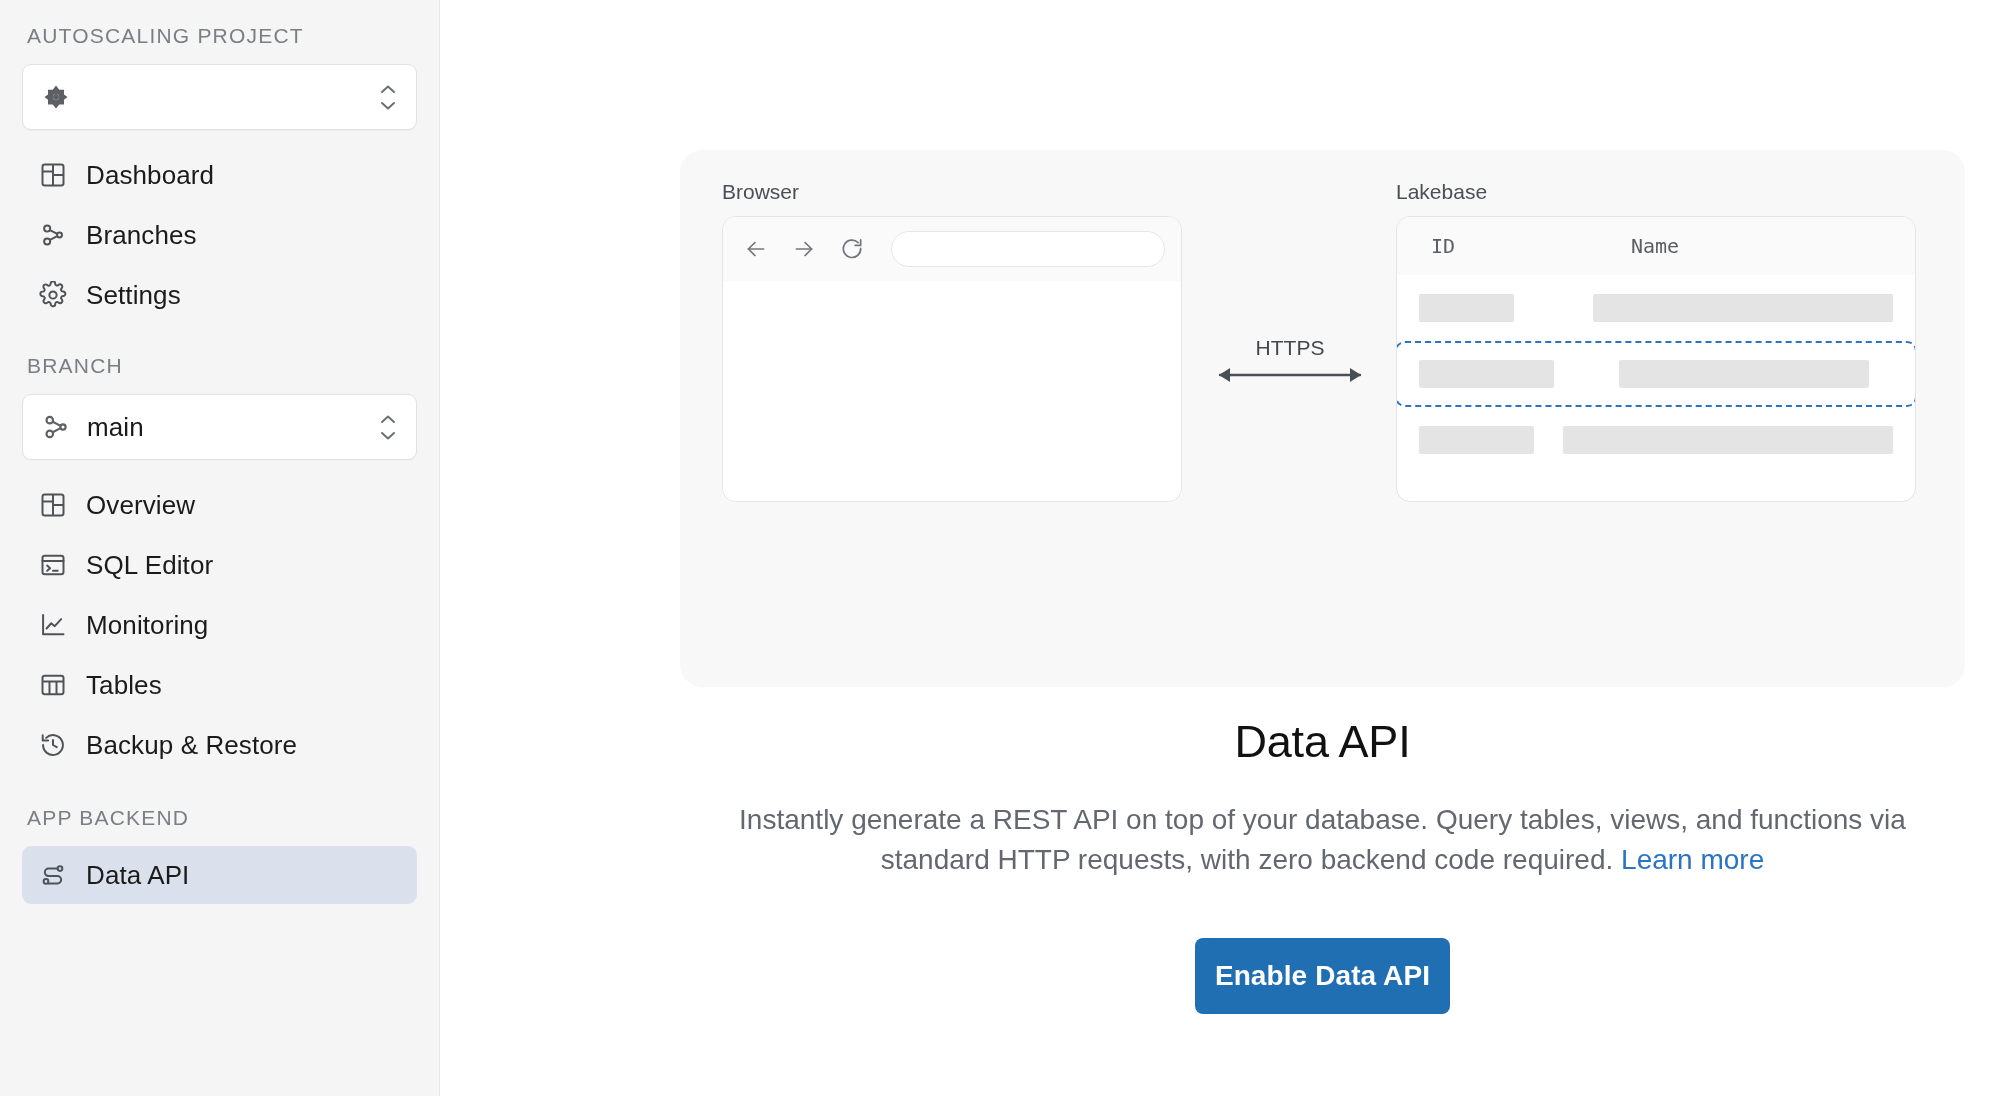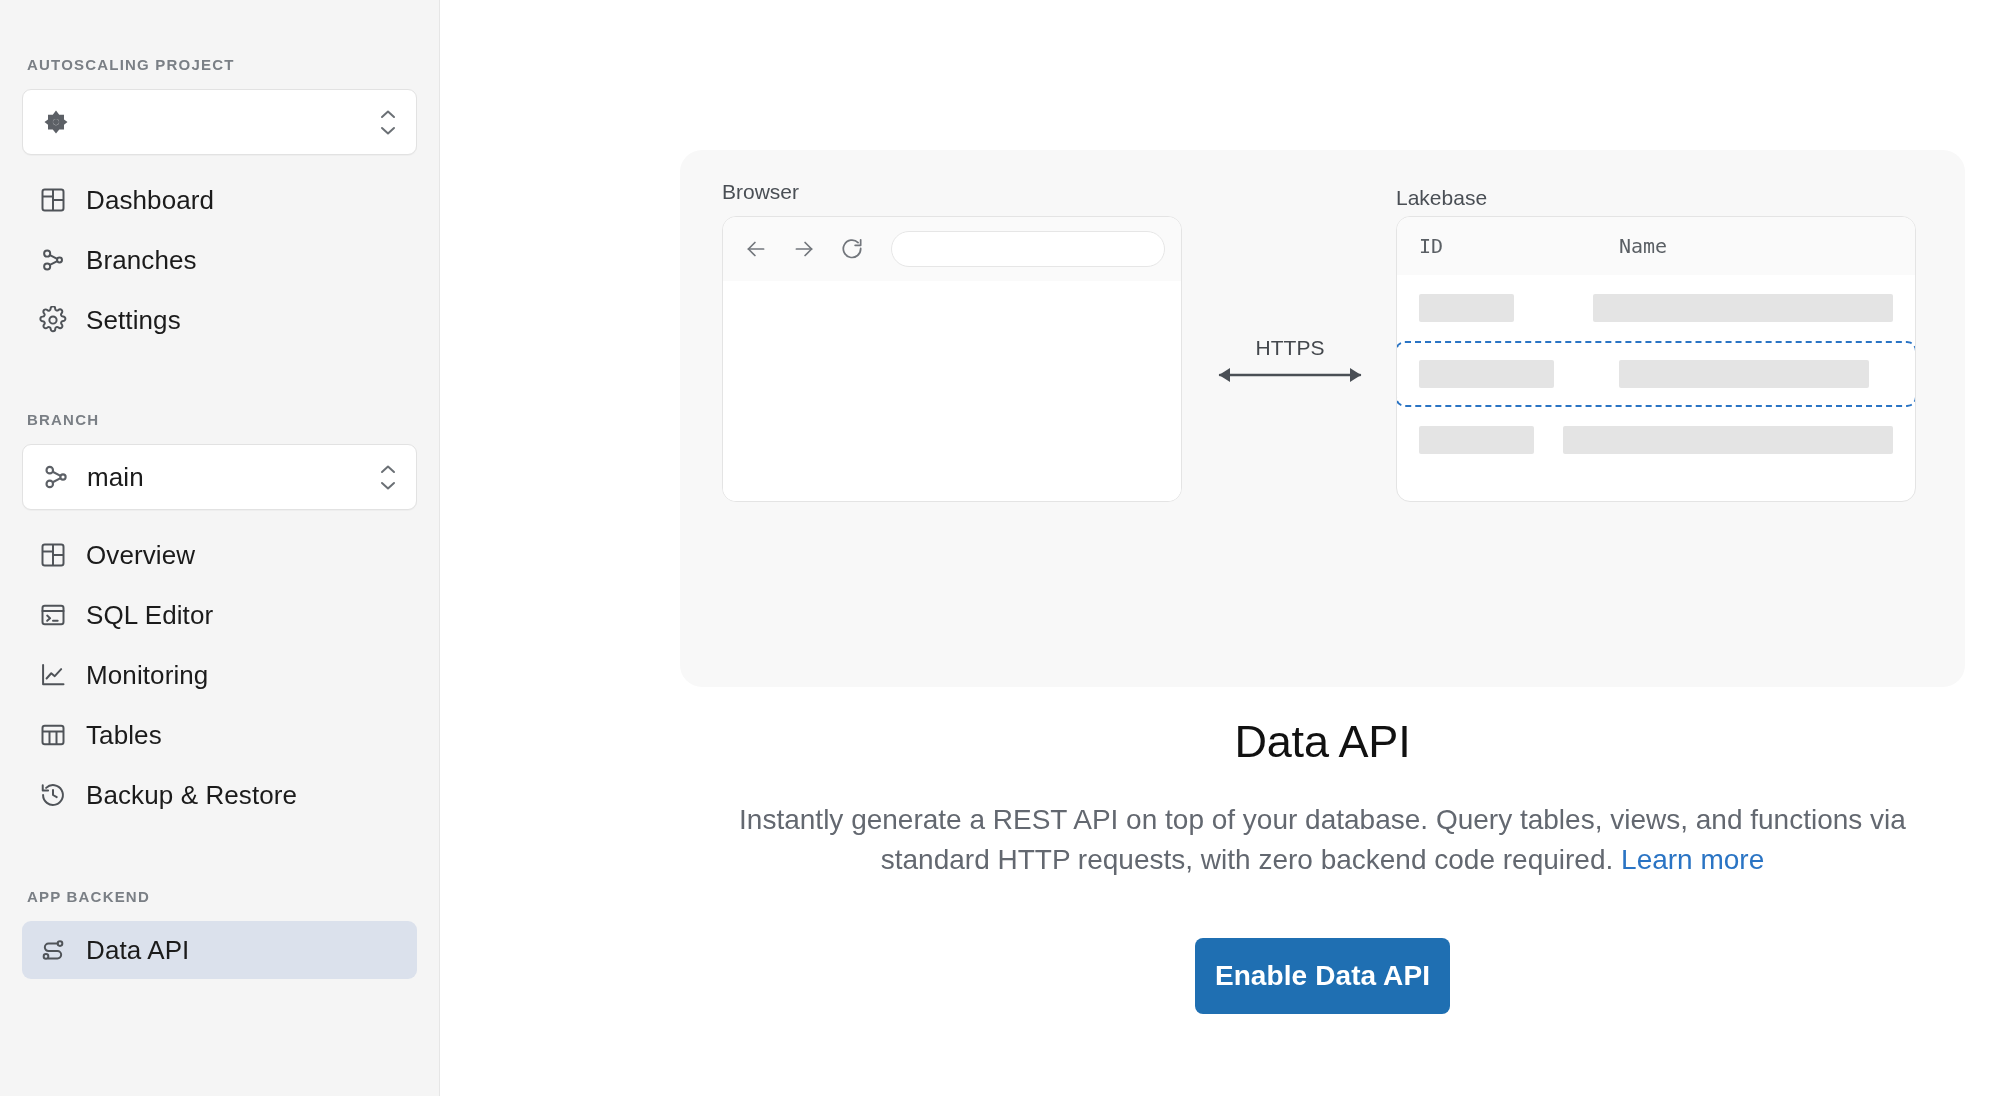--- a/index.html
+++ b/index.html
@@ -25,27 +25,26 @@
     width: 440px;
     height: 1096px;
     background: #f5f5f5;
     border-right: 1px solid #e6e6e6;
     padding: 0 22px;
     flex: 0 0 440px;
     position: relative;
   }
 
   .section-label {
-    font-size: 15px;
-    font-weight: 700;
+    font-size: 21px;
+    font-weight: 400;
     letter-spacing: 1.2px;
     color: #7a7f85;
     text-transform: uppercase;
     padding-left: 5px;
-    margin-top: 32px;
   }
   .section-label.project { padding-top: 24px; }
   .section-label.branch { padding-top: 10px; }
   .section-label.appbackend { padding-top: 12px; }
 
   .selector {
     margin-top: 16px;
     height: 66px;
     background: #ffffff;
     border: 1px solid #e2e2e2;
@@ -204,21 +203,21 @@
     text-align: center;
   }
   .connector .https-label {
     font-size: 21px;
     color: #44484d;
     margin-bottom: 4px;
   }
   .connector svg { display: block; }
 
   
-  .lakebase-caption { left: 716px; top: 36px; }
+  .lakebase-caption { left: 716px; top: 30px; }
 
   .lakebase {
     position: absolute;
     left: 716px;
     top: 66px;
     width: 520px;
     height: 286px;
     background: #ffffff;
     border: 1px solid #e4e4e4;
     border-radius: 14px;
@@ -229,21 +228,21 @@
     background: #fafafa;
     display: flex;
     align-items: center;
     padding: 0 22px;
   }
   .lb-header .col {
     font-family: "DejaVu Sans Mono", "Liberation Mono", monospace;
     font-size: 20px;
     color: #5a5f64;
   }
-  .lb-header .col.id { width: 200px; }
+  .lb-header .col.id { width: 200px; margin-left: 12px; }
 
   .lb-body { padding: 0; position: relative; }
 
   .lb-row {
     height: 66px;
     display: flex;
     align-items: center;
     padding: 0 22px;
   }
   .lb-row.highlight {

